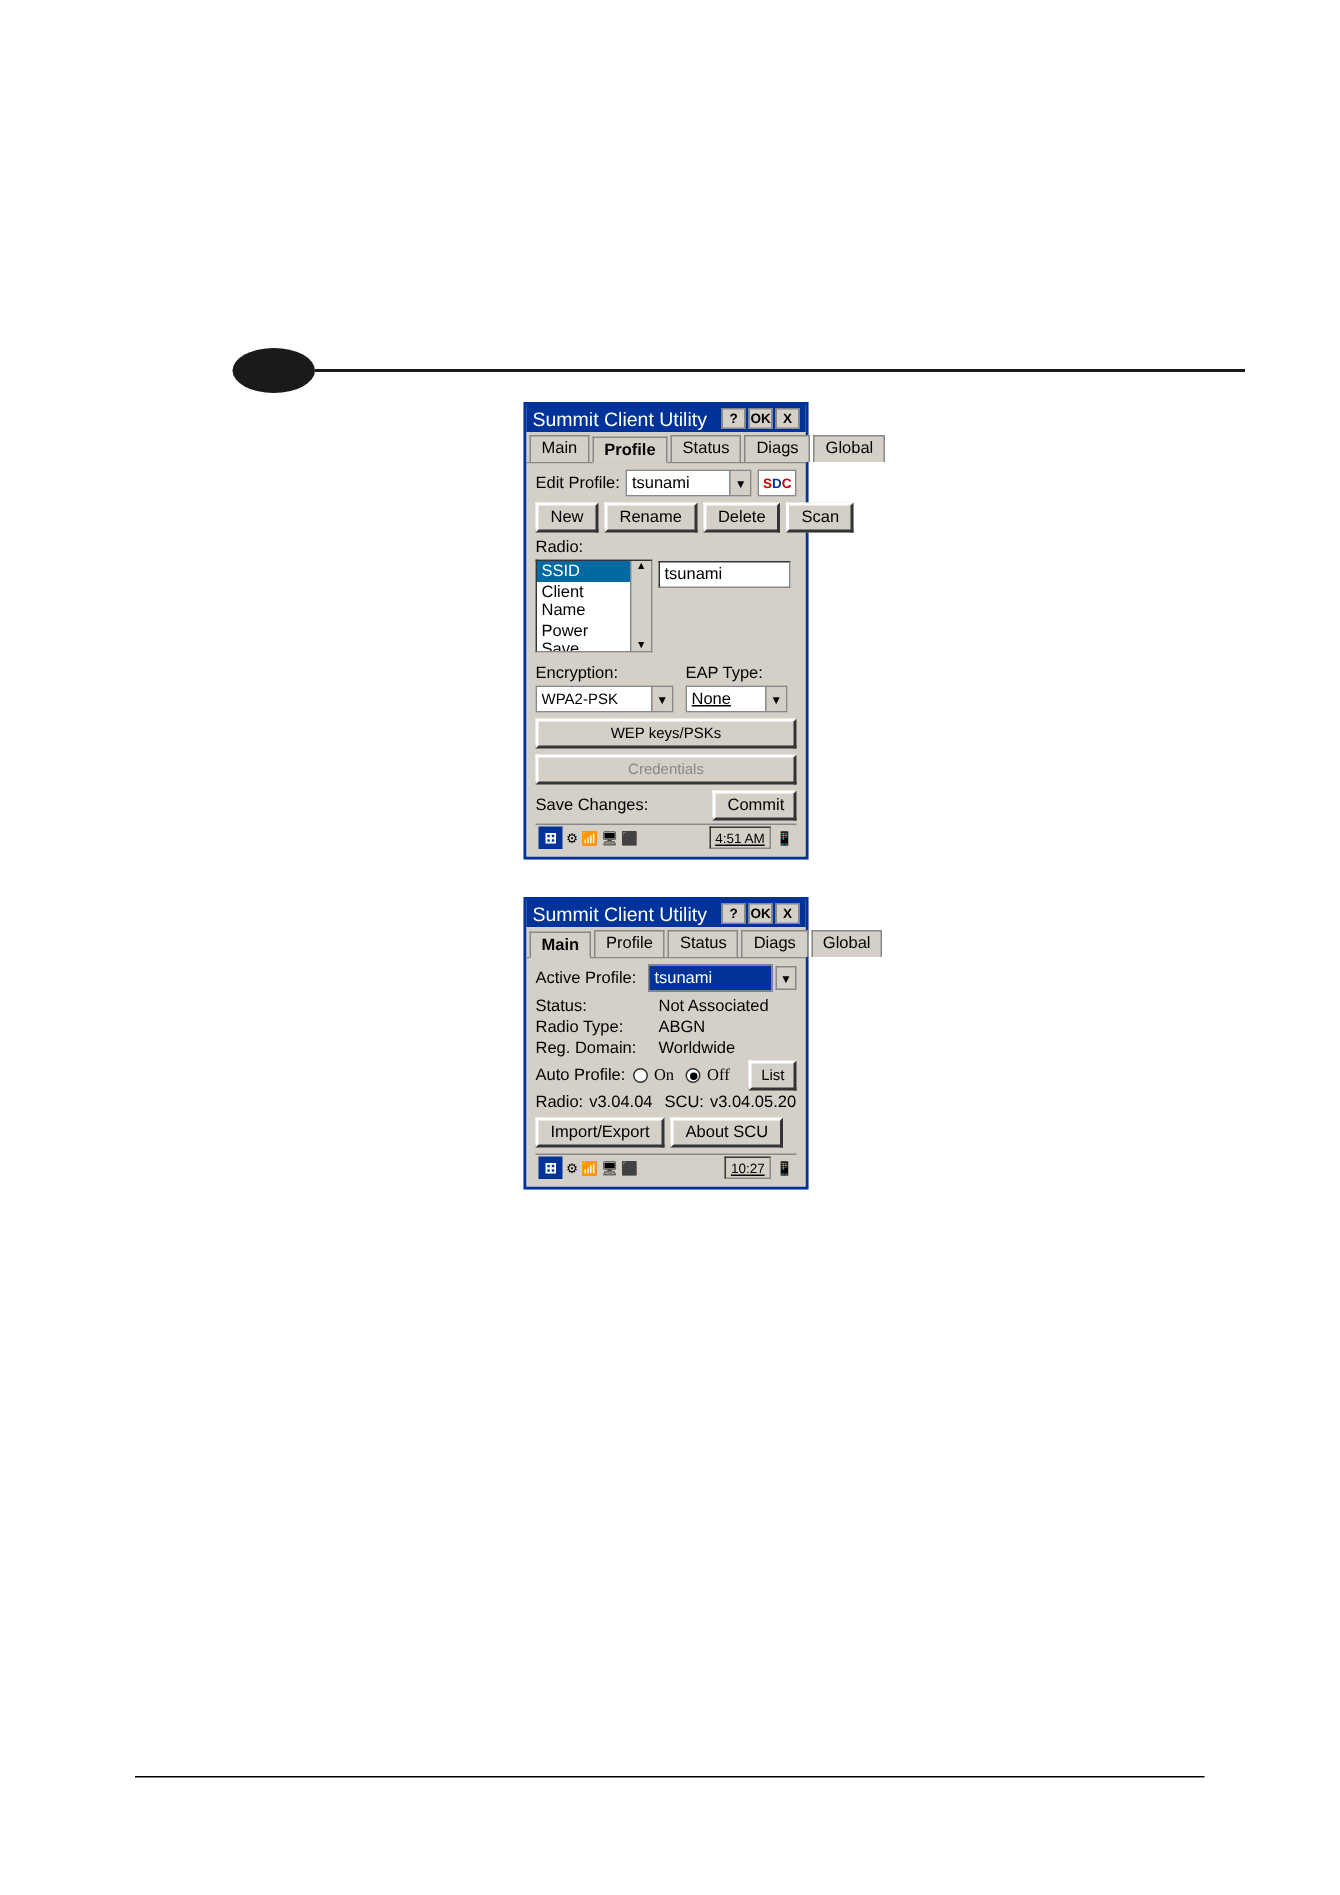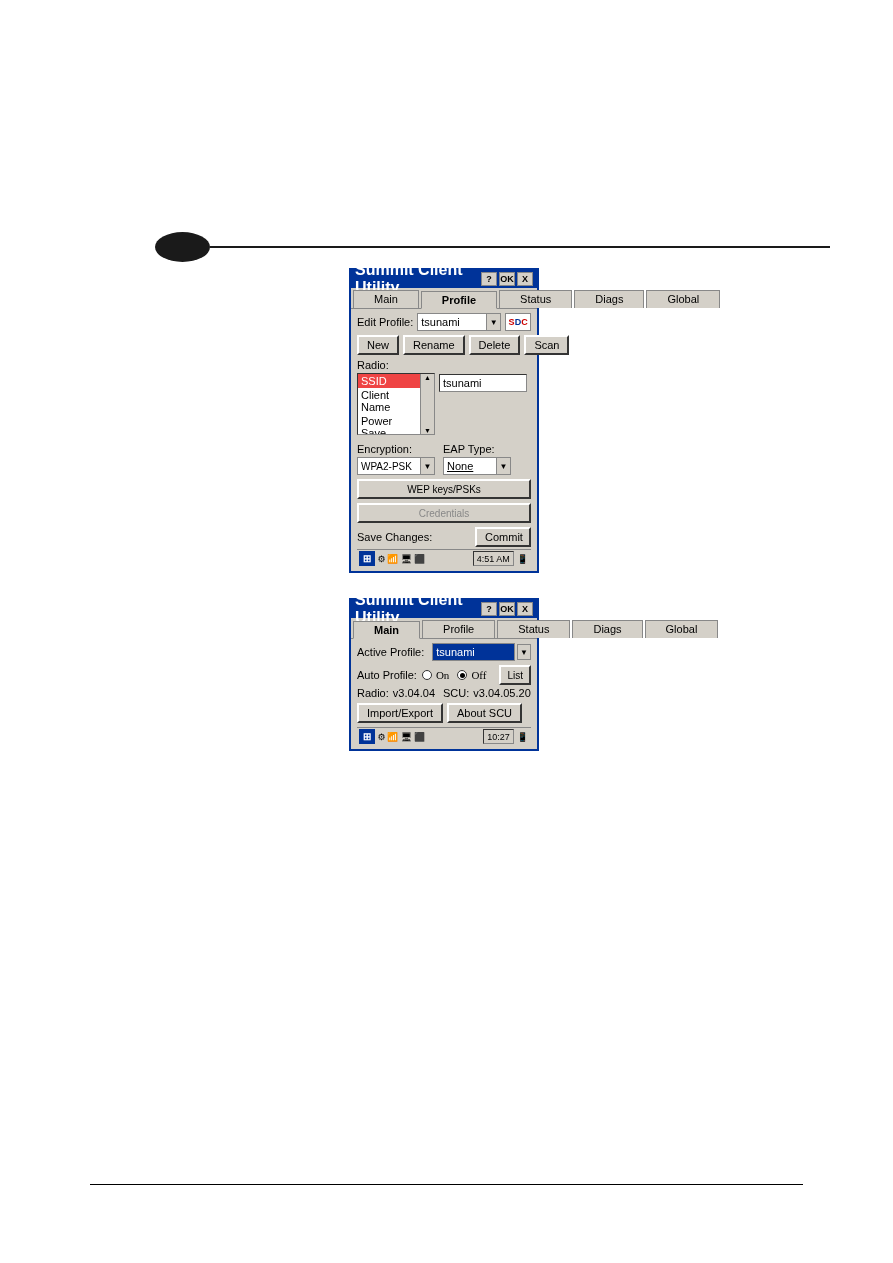--- a/index.html
+++ b/index.html
@@ -46,22 +46,22 @@
       color: white;
       font-size: 11px;
       font-weight: bold;
       padding: 2px 4px;
       display: flex;
       align-items: center;
       justify-content: space-between;
       height: 18px;
     }
     .titlebar-left {
-      font-size: 16px;
-      font-weight: bold;
+      font-size: 13px;
+      font-weight: normal;
       color: white;
     }
     .titlebar-buttons {
       display: flex;
       gap: 2px;
       align-items: center;
     }
     .titlebar-btn {
       background: #d4d0c8;
       border: 1px solid #888;
@@ -77,21 +77,21 @@
     }
 
     
     .tabs-row {
       display: flex;
       background: #d4d0c8;
       padding: 2px 2px 0 2px;
       border-bottom: 1px solid #888;
     }
     .tab {
-      padding: 2px 20px;
+      padding: 2px 7px;
       font-size: 11px;
       border: 1px solid #888;
       border-bottom: none;
       background: #d4d0c8;
       cursor: pointer;
       margin-right: 2px;
     }
     .tab.active {
       background: #d4d0c8;
       font-weight: bold;
@@ -186,21 +186,21 @@
     }
     .list-item {
       padding: 1px 3px;
       font-size: 11px;
       cursor: pointer;
       display: flex;
       align-items: center;
       justify-content: space-between;
     }
     .list-item.selected {
-      background: #ef4444;
+      background: #0369a1;
       color: white;
     }
     .list-scrollbar {
       width: 14px;
       background: #d4d0c8;
       border-left: 1px solid #888;
       display: flex;
       flex-direction: column;
       align-items: center;
     }
@@ -279,20 +279,21 @@
     }
     .taskbar-time {
       margin-left: auto;
       font-size: 9px;
       background: #d4d0c8;
       border: 1px inset #888;
       padding: 0 3px;
       height: 15px;
       display: flex;
       align-items: center;
+      text-decoration: underline;
     }
     .taskbar-icons {
       display: flex;
       gap: 2px;
       align-items: center;
     }
 
     
     .window1 {
       left: 349px;
@@ -458,21 +459,21 @@
         </div>
       </div>
       <div style="flex:1; display:flex; flex-direction:column; justify-content:flex-start; padding-top:1px;">
         <div class="ssid-value-area" style="width:88px;">tsunami</div>
       </div>
     </div>
 
     <div class="enc-row">
       <div class="enc-group">
         <span class="form-label">Encryption:</span>
-        <div class="combo-box" style="width:78px;">
+        <div class="combo-box" style="width:92px;">
           <input class="combo-input" type="text" value="WPA2-PSK" readonly="" style="width: 56px; font-size: 10px;">
           <div class="combo-arrow">▼</div>
         </div>
       </div>
       <div class="enc-group">
         <span class="form-label">EAP Type:</span>
         <div class="combo-box" style="width:68px;">
           <input class="combo-input" type="text" value="None" readonly="" style="width: 46px; text-decoration: underline;">
           <div class="combo-arrow">▼</div>
         </div>
@@ -526,20 +527,30 @@
 
 
     <div class="form-row" style="margin-bottom:4px;">
       <span class="form-label" style="white-space:nowrap; margin-right:4px;">Active Profile:</span>
       <div style="flex:1; display:flex; align-items:center; gap:2px;">
         <div class="active-profile-combo">tsunami</div>
         <div class="combo-arrow" style="background:#d4d0c8; border:1px solid #888; width:14px; height:16px;">▼</div>
       </div>
     </div>
 
+    <div style="display:grid; grid-template-columns: 80px 1fr; gap:2px; margin-bottom:2px;">
+      <span class="form-label">Status:</span>
+      <span class="form-label">Not Associated</span>
+
+      <span class="form-label">Radio Type:</span>
+      <span class="form-label">ABGN</span>
+
+      <span class="form-label">Reg. Domain:</span>
+      <span class="form-label">Worldwide</span>
+    </div>
 
     <div class="form-row" style="margin-bottom:2px;">
       <span class="form-label" style="margin-right:1px;">Auto Profile:</span>
       <div class="radio-group">
         <div class="radio-btn"></div>
         <span class="form-label">On</span>
       </div>
       <div class="radio-group" style="margin-left:4px;">
         <div class="radio-btn selected"></div>
         <span class="form-label">Off</span>

